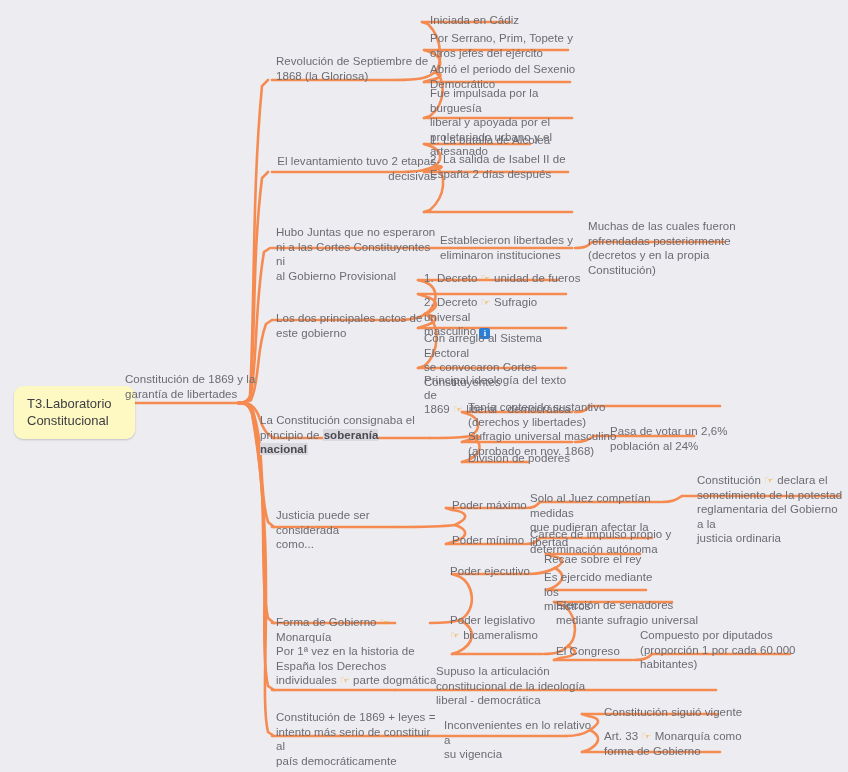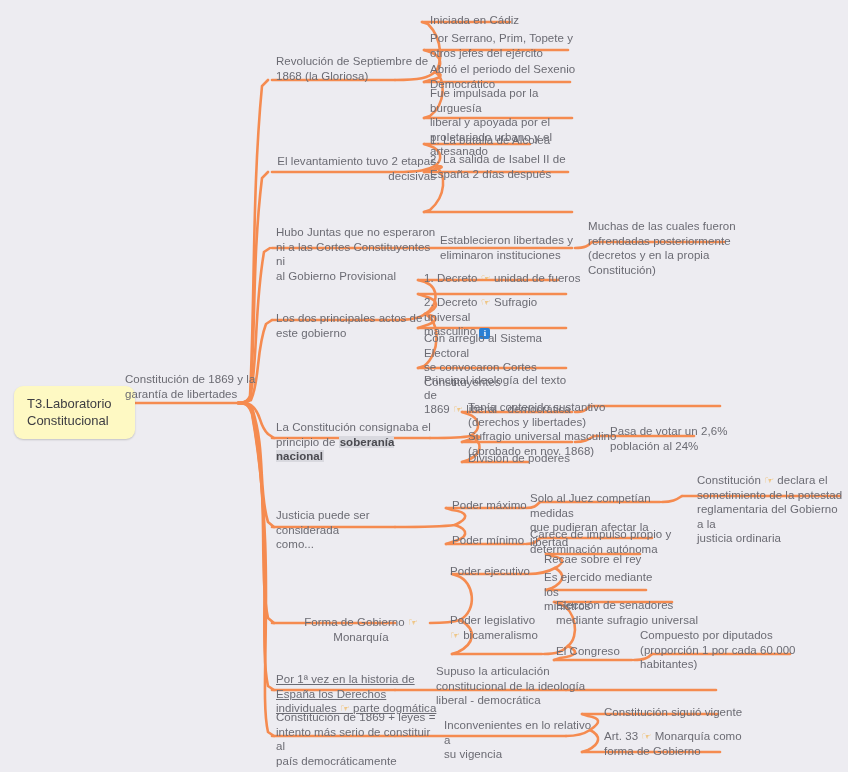--- a/index.html
+++ b/index.html
@@ -206,21 +206,21 @@
 <div class="node" style="left:424px;top:295px;width:156px;"><span class="txt">2. Decreto </span><span class="emoji">☞</span><span class="txt"> Sufragio universal
 masculino </span><span class="infoicon">i</span></div>
 
 <div class="node" style="left:424px;top:331px;width:155px;">Con arreglo al Sistema Electoral
 se convocaron Cortes
 Constituyentes</div>
 
 <div class="node" style="left:424px;top:373px;width:155px;"><span class="txt">Principal ideología del texto de
 1869 </span><span class="emoji">☞</span><span class="txt"> liberal - democrática</span></div>
 
-<div class="node" style="left:276px;top:413px;width:160px;margin-top:7px;"><span class="txt">La Constitución consignaba el
+<div class="node" style="left:260px;top:413px;width:160px;"><span class="txt">La Constitución consignaba el
 principio de </span><span class="hl">soberanía nacional</span></div>
 
 <div class="node" style="left:468px;top:400px;width:150px;">Tenía contenido sustantivo
 (derechos y libertades)</div>
 <div class="node" style="left:468px;top:429px;width:150px;">Sufragio universal masculino
 (aprobado en nov. 1868)</div>
 <div class="node" style="left:610px;top:424px;width:140px;">Pasa de votar un 2,6%
 población al 24%</div>
 <div class="node" style="left:468px;top:451px;width:150px;">División de poderes</div>
 
@@ -230,38 +230,38 @@
 <div class="node" style="left:452px;top:533px;width:90px;">Poder mínimo</div>
 <div class="node" style="left:530px;top:491px;width:152px;">Solo al Juez competían medidas
 que pudieran afectar la libertad</div>
 <div class="node" style="left:530px;top:527px;width:150px;">Carece de impulso propio y
 determinación autónoma</div>
 <div class="node" style="left:697px;top:473px;width:148px;"><span class="txt">Constitución </span><span class="emoji">☞</span><span class="txt"> declara el
 sometimiento de la potestad
 reglamentaria del Gobierno a la
 justicia ordinaria</span></div>
 
-<div class="node" style="left:276px;top:615px;width:170px;text-align:center;"><span class="txt">Forma de Gobierno </span><span class="emoji">☞</span><span class="txt"> Monarquía</span></div>
+<div class="node" style="left:276px;top:615px;width:170px;"><span class="txt">Forma de Gobierno </span><span class="emoji">☞</span><span class="txt"> Monarquía</span></div>
 
 <div class="node" style="left:450px;top:564px;width:100px;">Poder ejecutivo</div>
 <div class="node" style="left:544px;top:552px;width:120px;">Recae sobre el rey</div>
 <div class="node" style="left:544px;top:570px;width:120px;">Es ejercido mediante los
 ministros</div>
 
 <div class="node" style="left:556px;top:598px;width:150px;">Elección de senadores
 mediante sufragio universal</div>
 
 <div class="node" style="left:450px;top:613px;width:110px;"><span class="txt">Poder legislativo
 </span><span class="emoji">☞</span><span class="txt"> bicameralismo</span></div>
 <div class="node" style="left:556px;top:644px;width:100px;">El Congreso</div>
 <div class="node" style="left:640px;top:628px;width:160px;">Compuesto por diputados
 (proporción 1 por cada 60.000
 habitantes)</div>
 
-<div class="node" style="left:276px;top:672px;width:165px;text-decoration:underline;"><span class="txt">Por 1ª vez en la historia de
+<div class="node" style="left:276px;top:644px;width:165px;"><span class="txt">Por 1ª vez en la historia de
 España los Derechos
 individuales </span><span class="emoji">☞</span><span class="txt"> parte dogmática</span></div>
 <div class="node" style="left:436px;top:664px;width:150px;">Supuso la articulación
 constitucional de la ideología
 liberal - democrática</div>
 
 <div class="node" style="left:276px;top:710px;width:165px;">Constitución de 1869 + leyes =
 intento más serio de constituir al
 país democráticamente</div>
 <div class="node" style="left:444px;top:718px;width:150px;">Inconvenientes en lo relativo a

